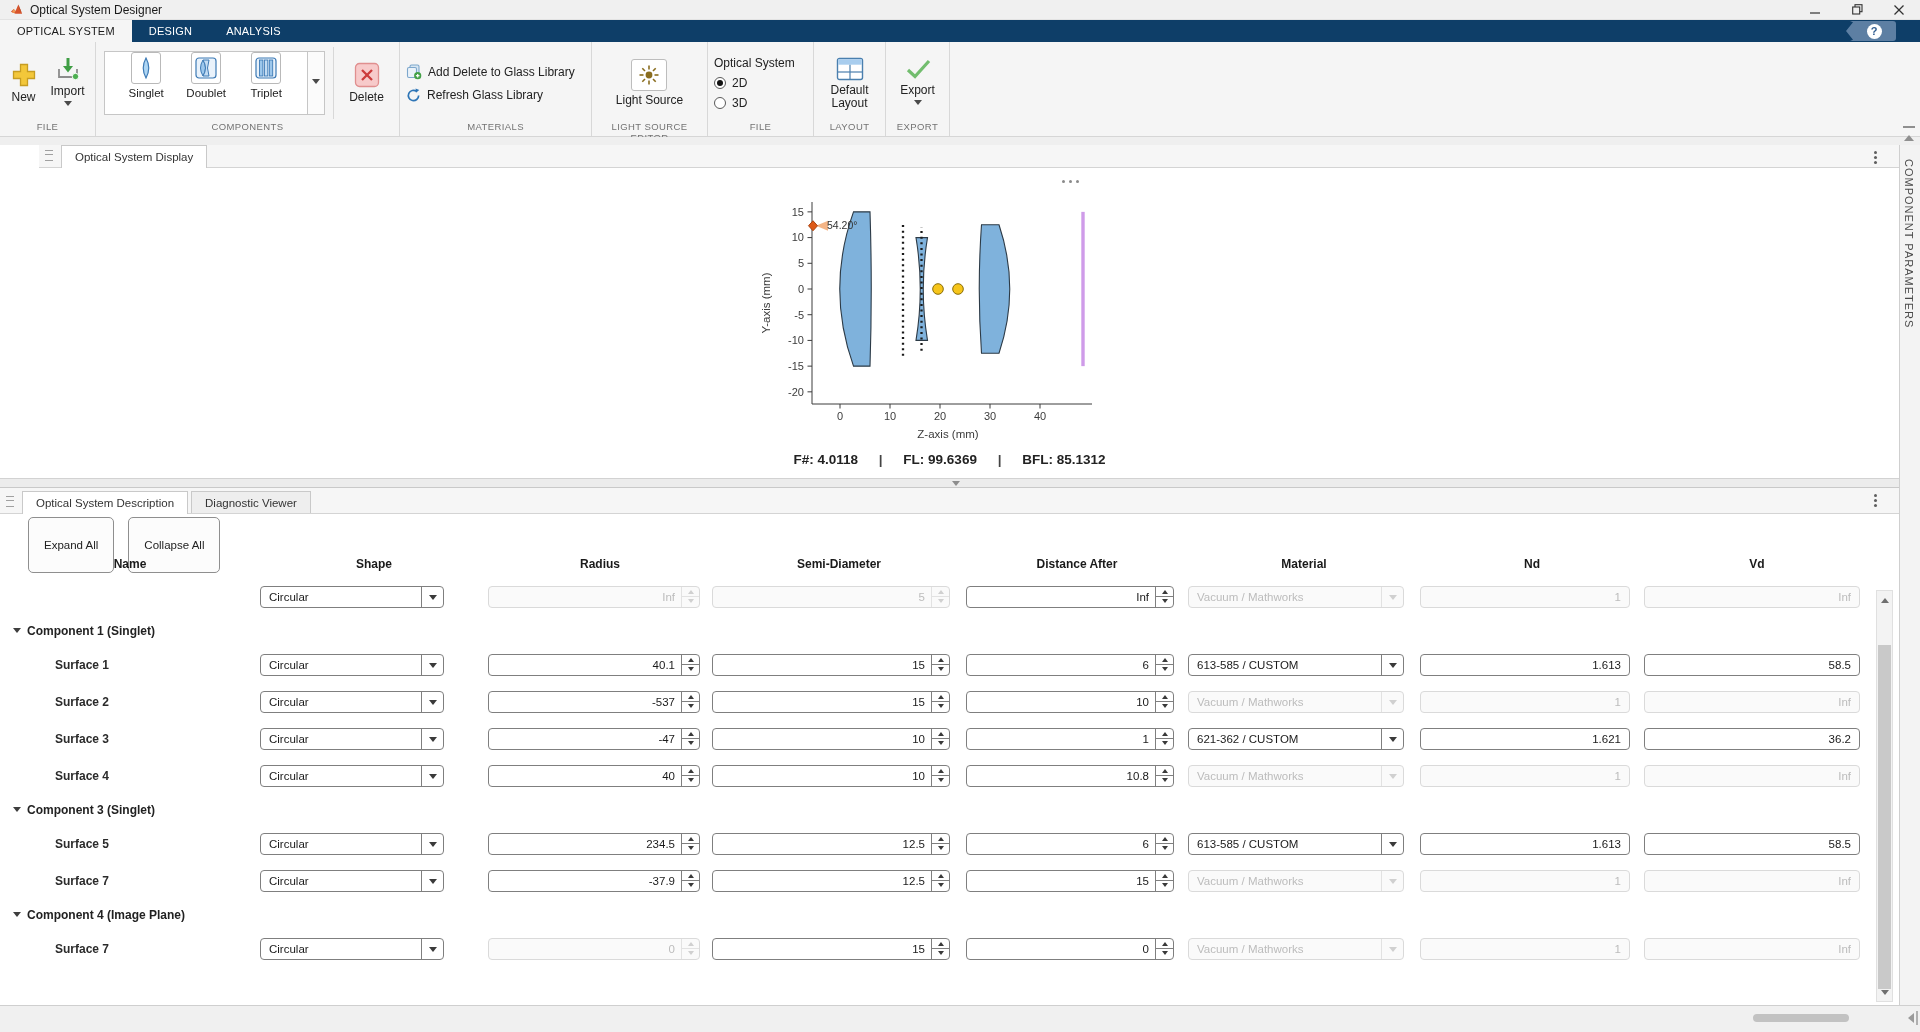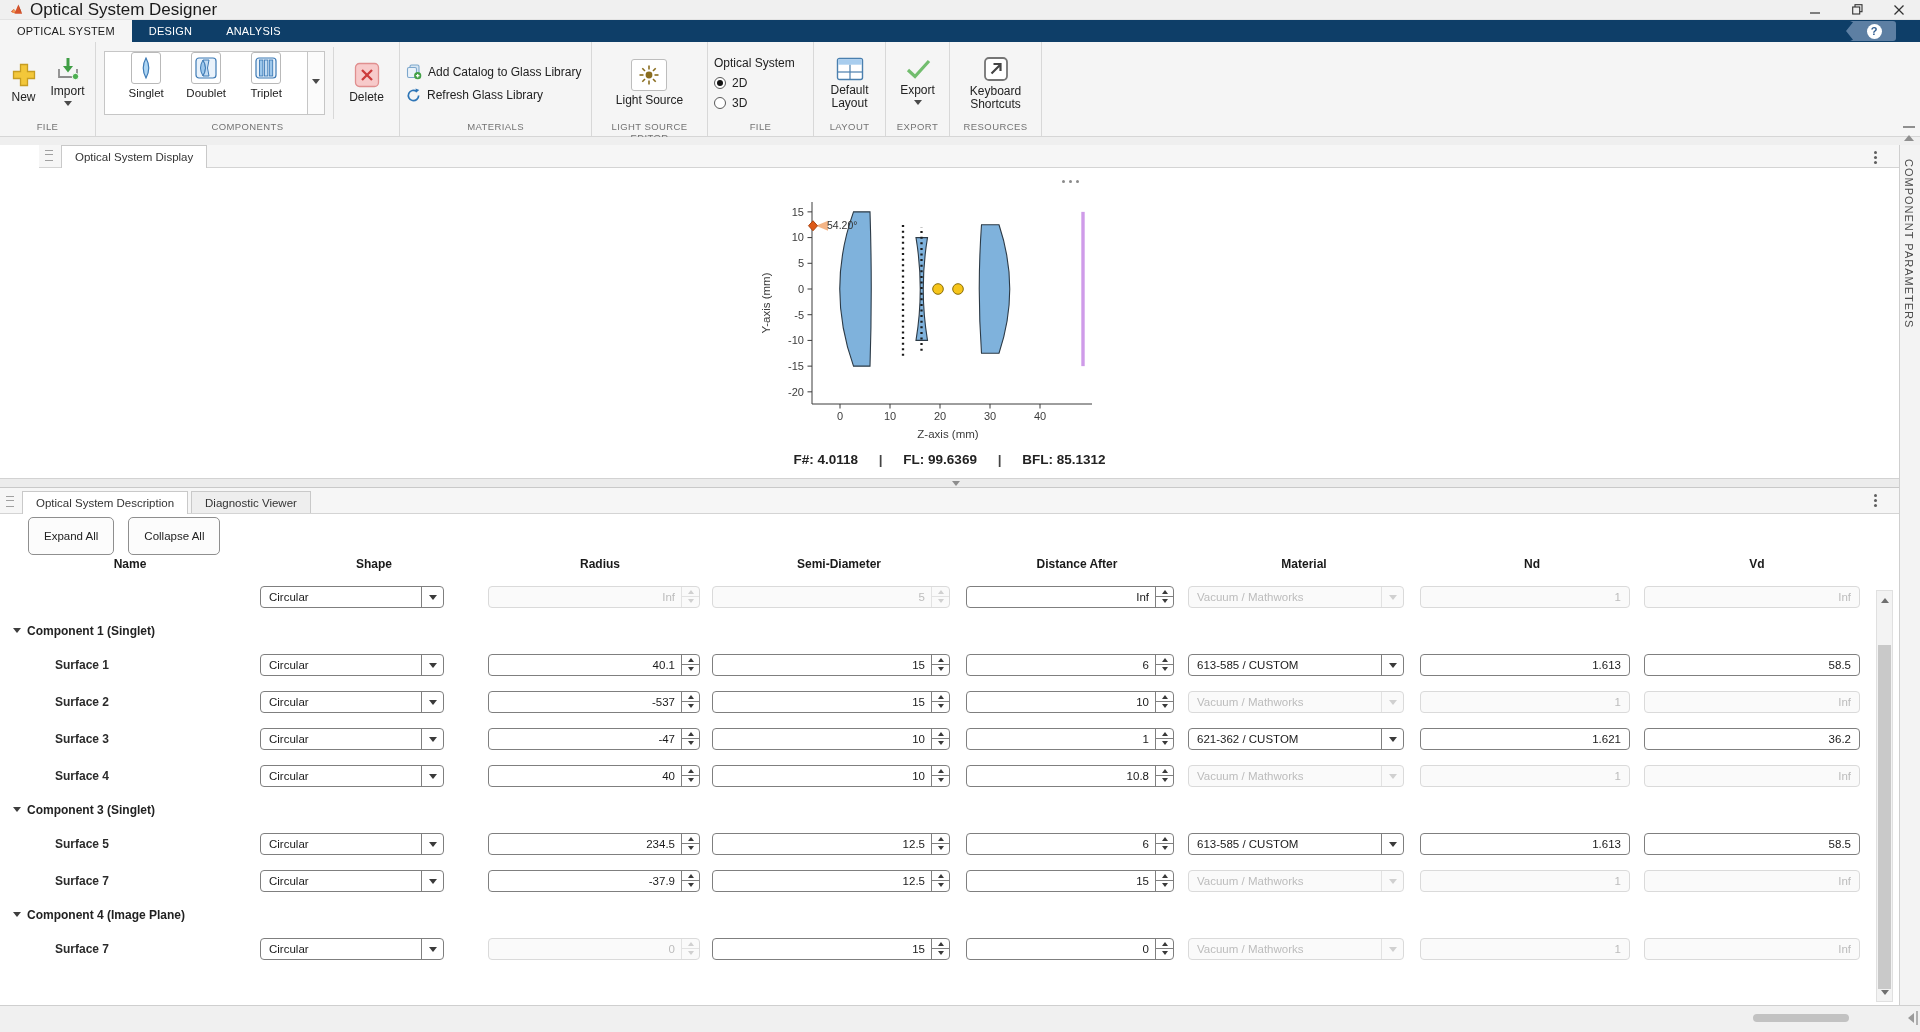--- a/index.html
+++ b/index.html
@@ -3,21 +3,21 @@
 <meta charset="utf-8">
 <style>
   html,body{margin:0;padding:0;background:#cfcfcf;}
   .app{position:relative;width:1920px;height:1032px;background:#ffffff;
        font-family:"Liberation Sans",sans-serif;overflow:hidden;color:#1a1a1a;
        -webkit-font-smoothing:antialiased;}
   
   .titlebar{position:absolute;top:0;left:0;right:0;height:20px;background:#f0f0f0;
             display:flex;align-items:center;border-bottom:1px solid #e3e3e3;box-sizing:border-box;}
   .titlebar .logo{margin:0 7px 0 10px;display:flex;}
-  .titlebar .title{font-size:17px;color:#1a1a1a;}
+  .titlebar .title{font-size:12px;color:#1a1a1a;}
   .winbtns{margin-left:auto;display:flex;height:100%;}
   .winbtn{width:42px;height:100%;display:flex;align-items:center;justify-content:center;}
   
   .rtabs{position:absolute;top:20px;left:0;right:0;height:22px;background:#0e3e68;display:flex;align-items:stretch;}
   .rtab{padding:0 17px;display:flex;align-items:center;font-size:11px;color:#ffffff;letter-spacing:.2px;}
   .rtab.sel{background:#f5f5f5;color:#1a1a1a;}
   .help-badge{margin-left:auto;margin-right:24px;align-self:center;height:20px;width:50px;background:#5d7fa3;
       display:flex;align-items:center;justify-content:center;
       clip-path:polygon(0 50%,14% 6%,8% 0,100% 0,100% 100%,8% 100%,14% 94%);border-radius:3px;}
   .help-badge .q{width:15px;height:15px;border-radius:50%;background:#fff;color:#2f5c8f;
@@ -62,21 +62,21 @@
   .hdots{position:absolute;display:flex;}
   .hdots i{width:3px;height:3px;border-radius:50%;background:#8a8a8a;margin-right:4px;}
   .stats{position:absolute;top:452px;left:0;width:1899px;text-align:center;font-size:13.5px;font-weight:700;color:#222;}
   .stats .sep{margin:0 17px;color:#444;}
   .splitter{position:absolute;top:478px;left:0;right:0;height:10px;background:#ececec;
         border-top:1px solid #d2d2d2;border-bottom:1px solid #c9c9c9;box-sizing:border-box;}
   .split-nub{position:absolute;top:481px;left:952px;width:0;height:0;border:4px solid transparent;border-top:5px solid #8d8d8d;}
   
   .desc-toolbar{position:absolute;top:517px;left:28px;display:flex;}
   .btn{border:1px solid #8f8f8f;border-radius:5px;background:#fcfcfc;font-size:11.5px;color:#222;
-       padding:12px 15px;margin-right:14px;font-family:inherit;}
+       padding:21px 15px;margin-right:14px;font-family:inherit;}
   .thead,.trow{display:grid;grid-template-columns:260px 228px 224px 254px 222px 232px 224px 226px;align-items:center;}
   .thead{position:absolute;top:552px;left:0;height:24px;font-weight:700;font-size:12px;color:#1a1a1a;}
   .thead .hc{text-align:center;}
   .tablebody{position:absolute;top:578px;left:0;width:1899px;}
   .trow{height:37px;}
   .tname{padding-left:55px;font-size:12px;font-weight:600;color:#2b2b2b;}
   .tgroup{height:31px;display:flex;align-items:center;padding-left:13px;font-size:12px;font-weight:700;color:#222;}
   .tgroup .tri{width:0;height:0;border:4px solid transparent;border-top:5px solid #3e3e3e;margin:4px 6px 0 0;}
   
   .w-dd,.w-spin{height:22px;box-sizing:border-box;font-size:11.5px;border-radius:4px;background:#fff;
@@ -240,21 +240,21 @@
     <div class="rsec" style="width:192px">
       <div class="rsec-body" style="flex-direction:column;align-items:flex-start;justify-content:center;">
         <div class="matrow">
           <svg width="16" height="16" viewBox="0 0 16 16">
             <rect x="4" y="1" width="9" height="10" rx="1.5" fill="#d7e6f2" stroke="#7da7cc" stroke-width="1.1"></rect>
             <rect x="1.5" y="3.5" width="9" height="10" rx="1.5" fill="#eaf2f9" stroke="#7da7cc" stroke-width="1.1"></rect>
             <circle cx="11.7" cy="11.7" r="3.6" fill="#43a047"></circle>
             <line x1="11.7" y1="9.9" x2="11.7" y2="13.5" stroke="#fff" stroke-width="1.2"></line>
             <line x1="9.9" y1="11.7" x2="13.5" y2="11.7" stroke="#fff" stroke-width="1.2"></line>
           </svg>
-          <span>Add Catalog to Glass Library</span>
+          <span>Add Delete to Glass Library</span>
         </div>
         <div class="matrow">
           <svg width="15" height="15" viewBox="0 0 16 16">
             <path d="M13.5 8 a5.5 5.5 0 1 1 -2.2 -4.4" fill="none" stroke="#2e75b6" stroke-width="1.8"></path>
             <polygon points="10.2,0.6 14.2,2.2 10.6,5" fill="#2e75b6"></polygon>
           </svg>
           <span>Refresh Glass Library</span>
         </div>
       </div>
       <div class="rsec-label">MATERIALS</div>
@@ -323,33 +323,20 @@
           <svg width="28" height="24" viewBox="0 0 28 24">
             <polyline points="4,13 11,19.5 25,4" fill="none" stroke="#72bd6e" stroke-width="3.2"></polyline>
           </svg>
           <span class="lbl">Export</span>
           <span class="caret"></span>
         </div>
       </div>
       <div class="rsec-label">EXPORT</div>
     </div>
 
-    <div class="rsec" style="width:92px">
-      <div class="rsec-body">
-        <div class="bigbtn">
-          <svg width="26" height="26" viewBox="0 0 26 26">
-            <rect x="2" y="2" width="22" height="22" rx="4" fill="#fff" stroke="#757575" stroke-width="1.8"></rect>
-            <path d="M8.5 17.5 L17 9 M10.5 8 h7 v7" fill="none" stroke="#444" stroke-width="2.2"></path>
-          </svg>
-          <span class="lbl">Keyboard
-Shortcuts</span>
-        </div>
-      </div>
-      <div class="rsec-label">RESOURCES</div>
-    </div>
     <div style="flex:1"></div>
   </div>
 
   <div class="gapstrip"></div>
 
   <div class="ptabstrip" style="top:145px;width:1899px;margin-left:39px;">
     <span class="grip"></span>
     <div class="ptab sel">Optical System Display</div>
   </div>
   <div class="kebab" style="left:1874px;top:151px;"></div>

